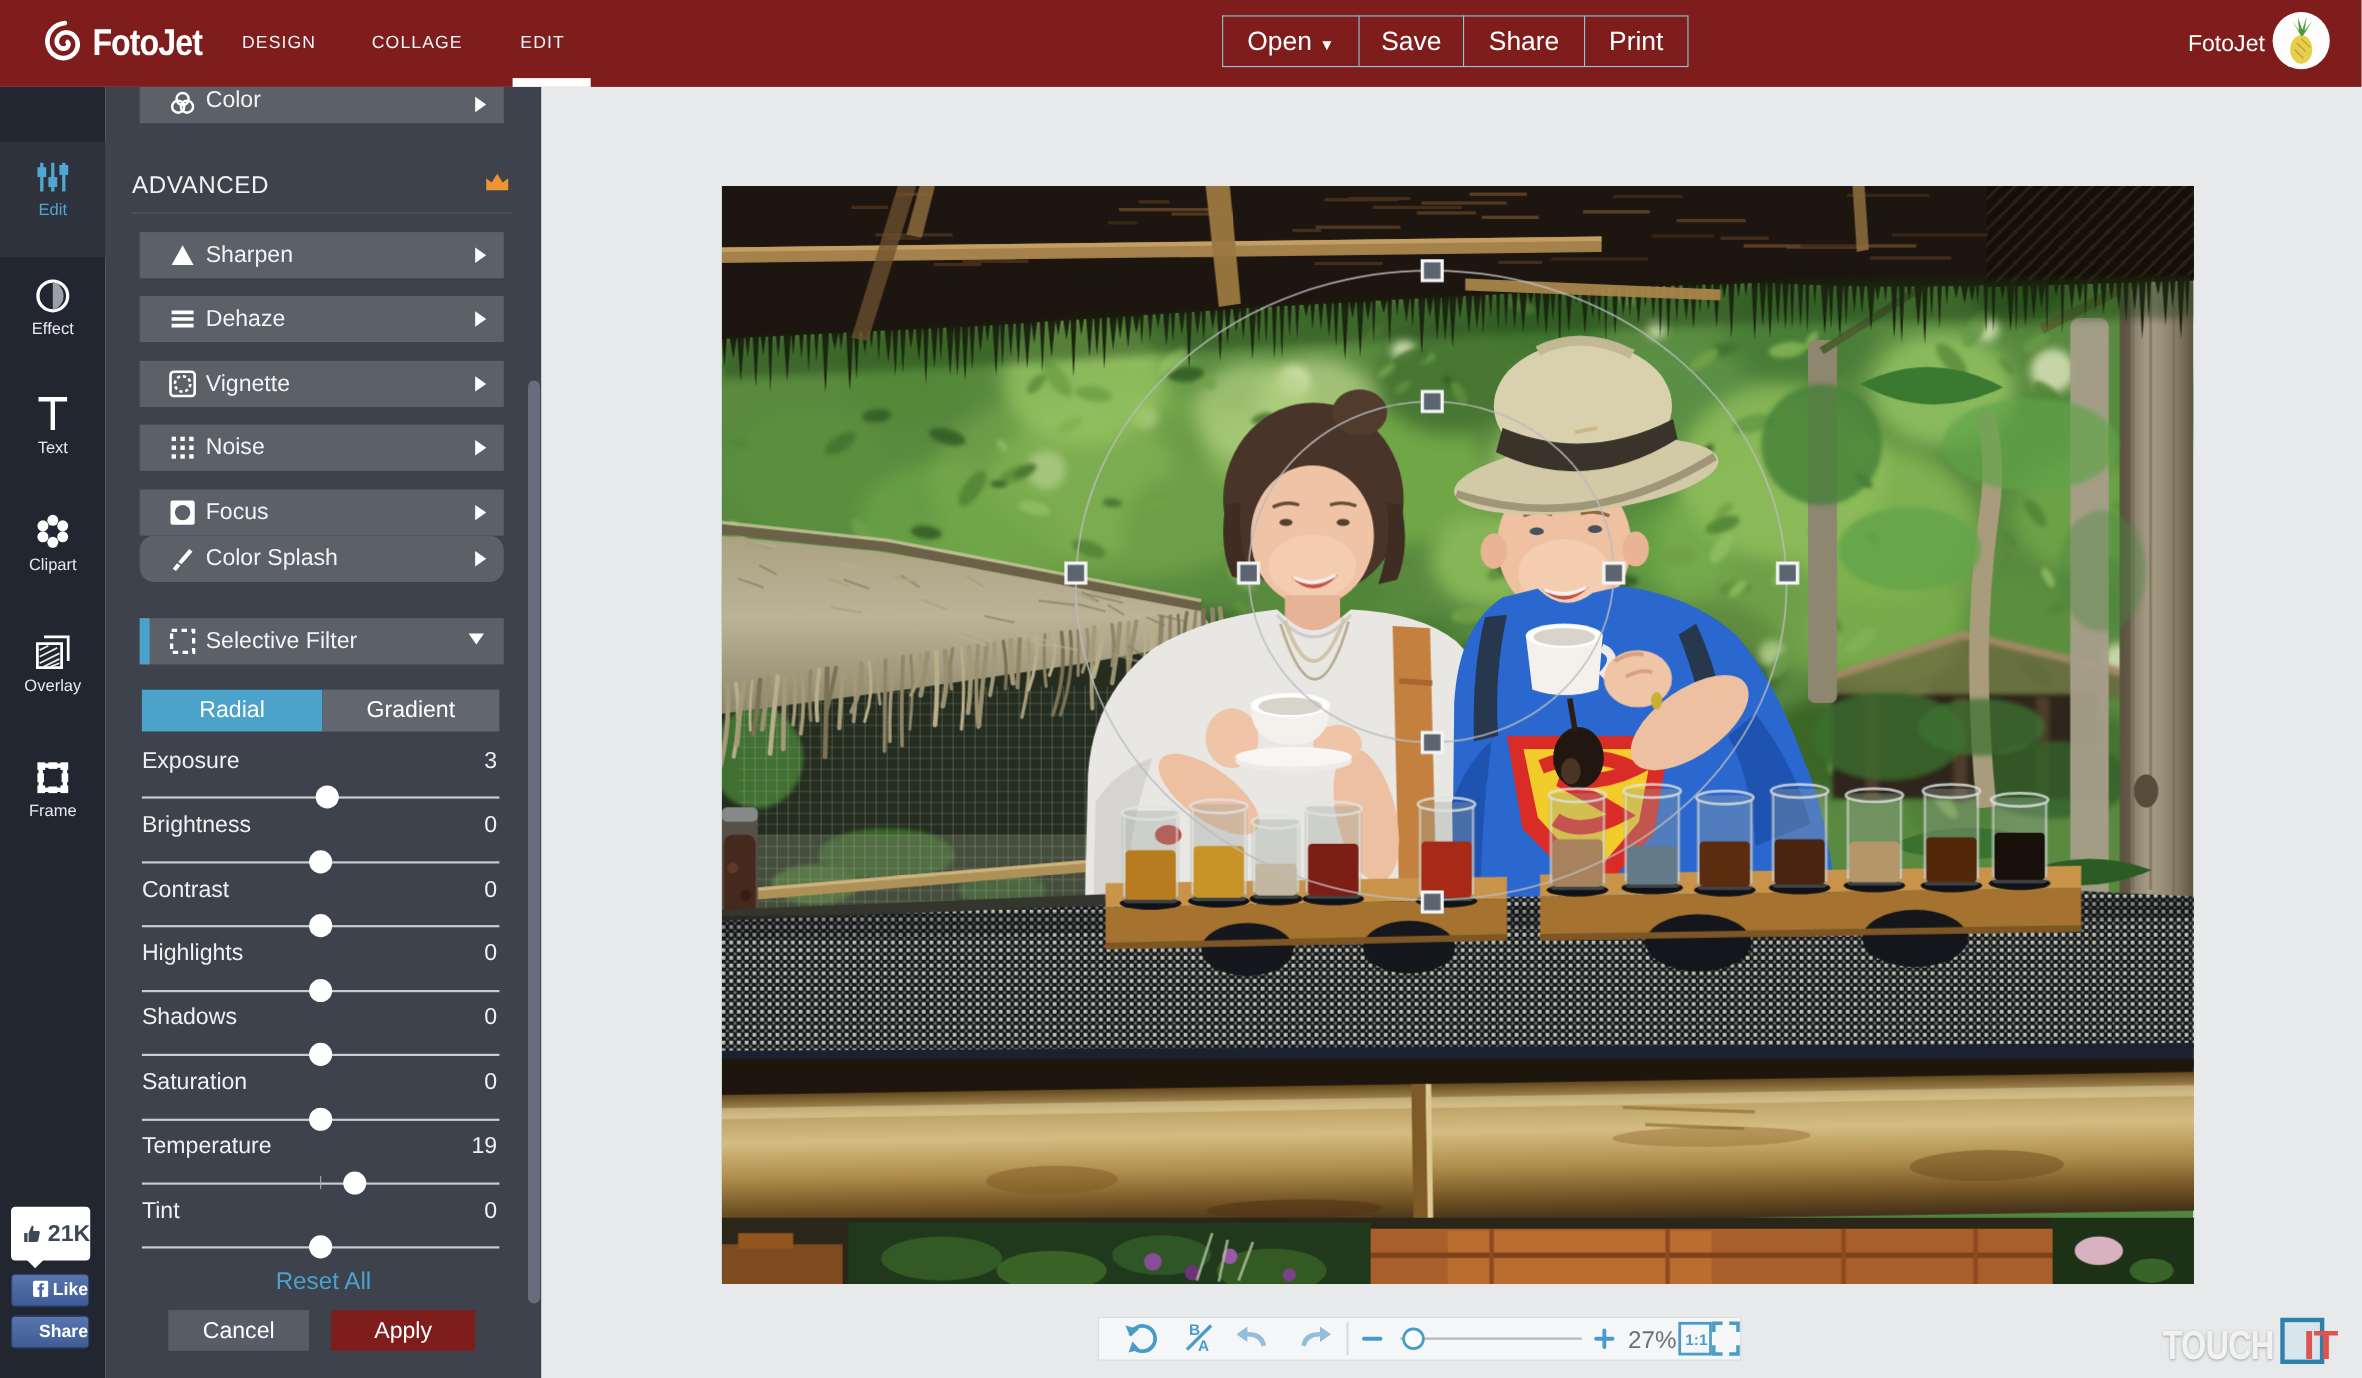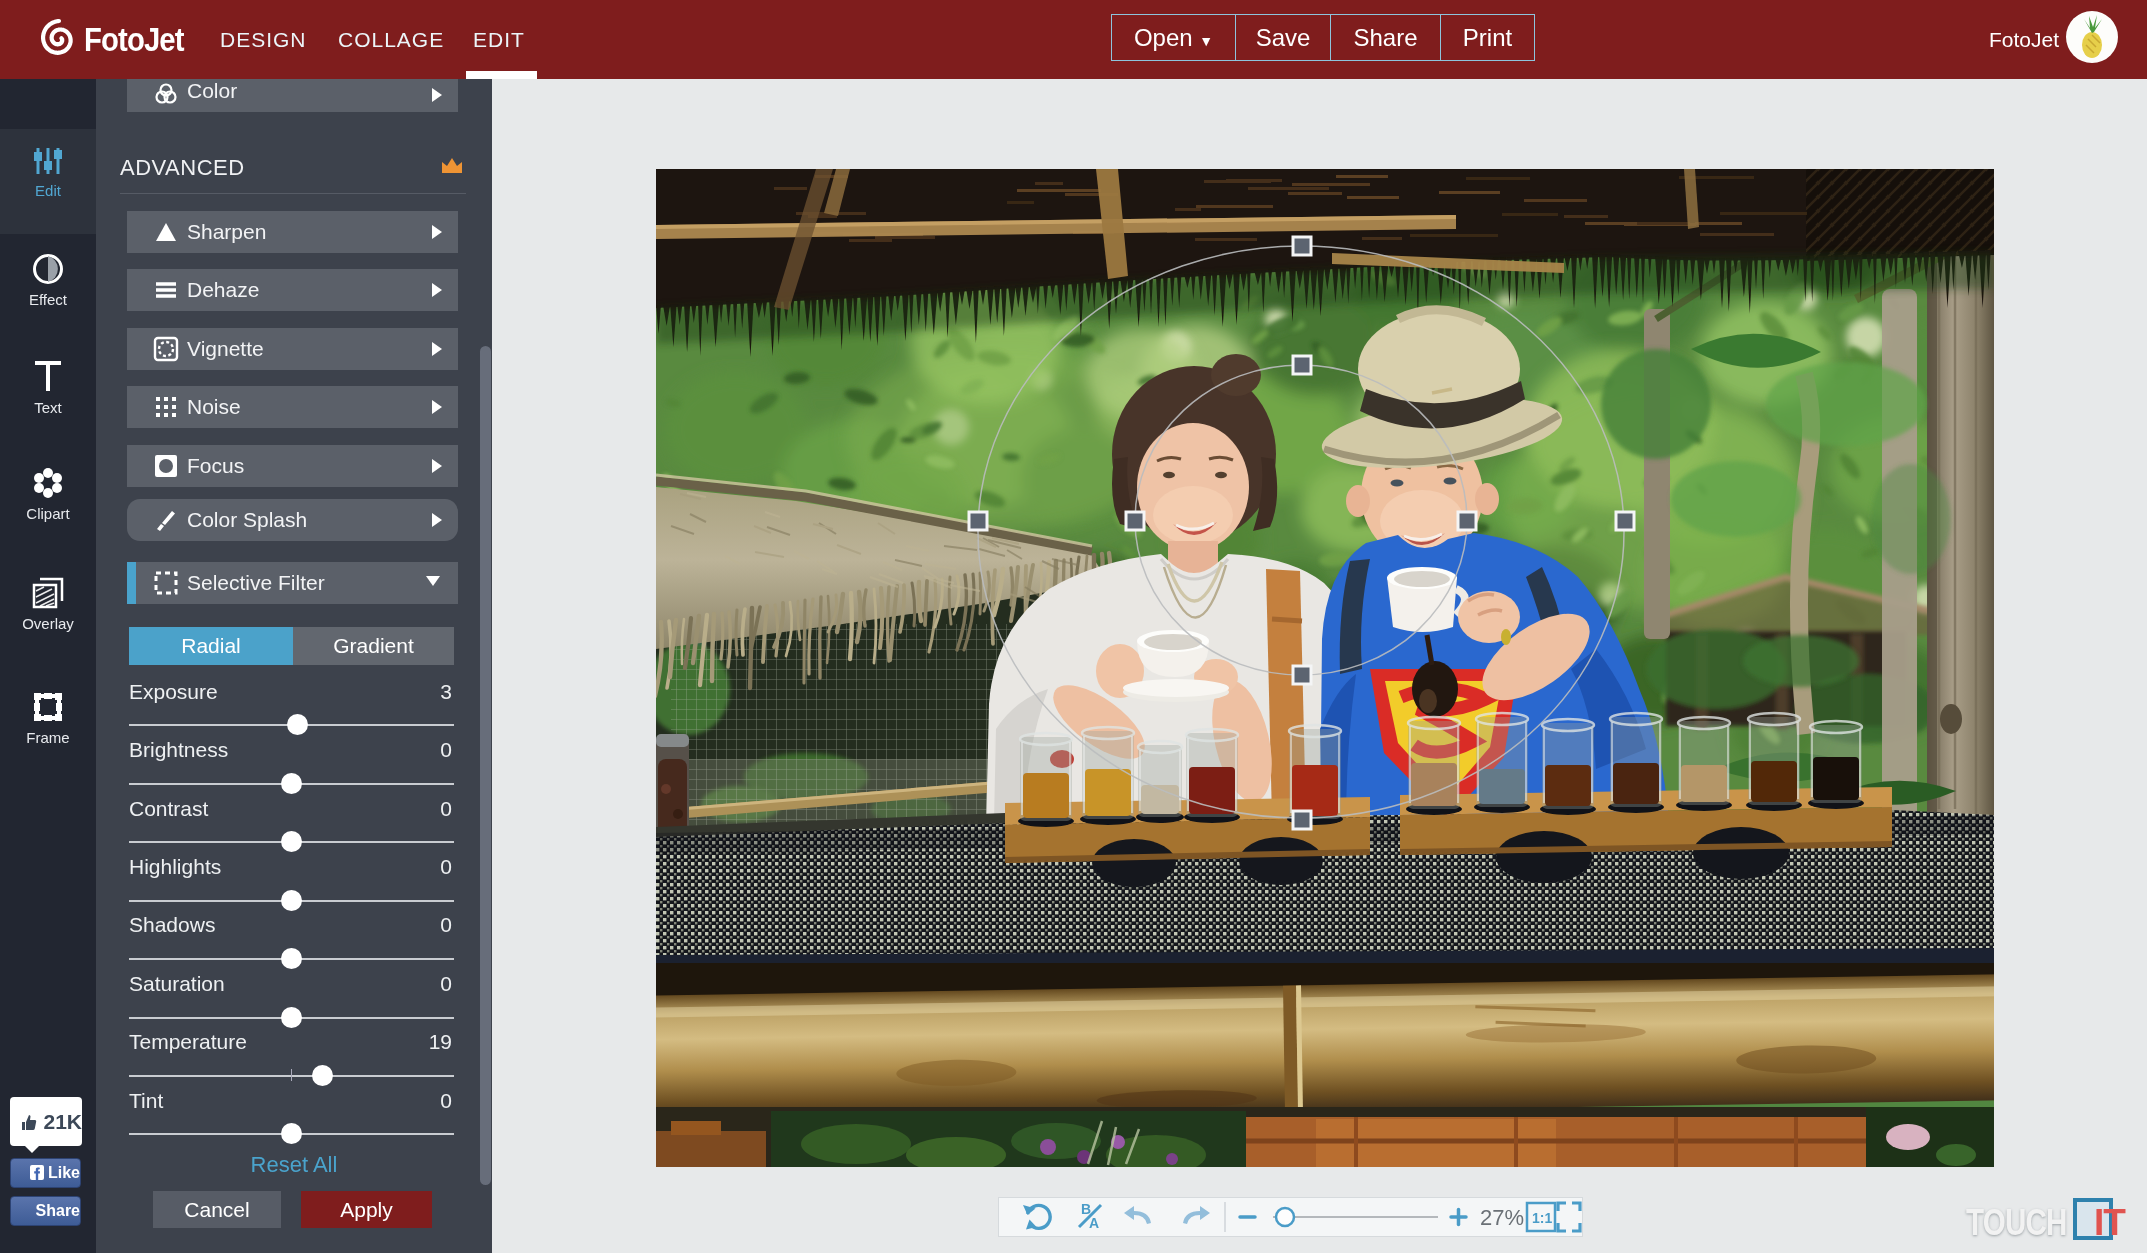--- a/index.html
+++ b/index.html
@@ -1,21 +1,21 @@
 <!DOCTYPE html>
 <html><head>
 <meta charset="utf-8">
 <style>
   * { margin:0; padding:0; box-sizing:border-box; }
   html,body { width:2147px; height:1253px; overflow:hidden; }
   body { font-family:"Liberation Sans", sans-serif; position:relative; background:#e7e9ea; }
   #topbar { position:absolute; left:0; top:0; width:2147px; height:79px; background:#7f1d1d; z-index:30; }
   .logo { position:absolute; left:37px; top:16px; }
   .logotext { position:absolute; left:84px; top:20px; color:#fff; font-size:34px; font-weight:bold; letter-spacing:-1px; transform:scaleX(.86); transform-origin:left; }
-  .menu { position:absolute; top:0; height:79px; line-height:79px; color:#ecf5f9; font-size:21px; letter-spacing:1px; }
+  .menu { position:absolute; top:0; height:79px; line-height:79px; color:#ecf5f9; font-size:16px; letter-spacing:1px; }
   #m1 { left:220px; } #m2 { left:338px; } #m3 { left:473px; }
   #editline { position:absolute; left:466px; top:71px; width:71px; height:8px; background:#fff; }
   #btngroup { position:absolute; left:1111px; top:14px; height:47px; display:flex; }
   .tbtn { height:47px; border:1px solid #8ec4dc; border-right:none; color:#fff; font-size:24px; line-height:45px; text-align:center; }
   .tbtn:last-child { border-right:1px solid #8ec4dc; }
   #userlbl { position:absolute; left:1989px; top:0; height:79px; line-height:79px; color:#fff; font-size:21px; }
   #avatar { position:absolute; left:2066px; top:11px; width:52px; height:52px; border-radius:50%; background:#fdfdfb; }
   #rail { position:absolute; left:0; top:79px; width:96px; height:1174px; background:#222631; z-index:20; }
   .railitem { position:absolute; left:0; width:96px; text-align:center; color:#e8eaee; font-size:15px; }
   .railitem svg { display:block; margin:0 auto 6px; }
@@ -197,21 +197,21 @@
       <span class="arrow"></span>
     </div>
   <div class="pbtn" style="top:366px;">
     <svg width="26" height="26" viewBox="0 0 26 26">
         <rect x="2" y="2" width="22" height="22" rx="2" fill="#fff"></rect>
         <circle cx="13" cy="13" r="7" fill="#5b6069"></circle>
       </svg>
     <span class="plabel">Focus</span>
       <span class="arrow"></span>
     </div>
-  <div class="pbtn" style="top:420px;border-radius:13px;">
+  <div class="pbtn" style="top:408px;border-radius:13px;">
     <svg width="26" height="26" viewBox="0 0 26 26">
         <path d="M4 22 l4-5 3 2 -4 5 z M9 16 L19 4 l3 2.5 L12 18 Z" fill="#fff"></path>
       </svg>
     <span class="plabel">Color Splash</span>
       <span class="arrow"></span>
     </div>
   <div class="pbtn" style="top:483px;">
     <svg width="26" height="26" viewBox="0 0 26 26">
         <rect x="3" y="3" width="20" height="20" fill="none" stroke="#fff" stroke-width="3" stroke-dasharray="5 4"></rect>
       </svg>

